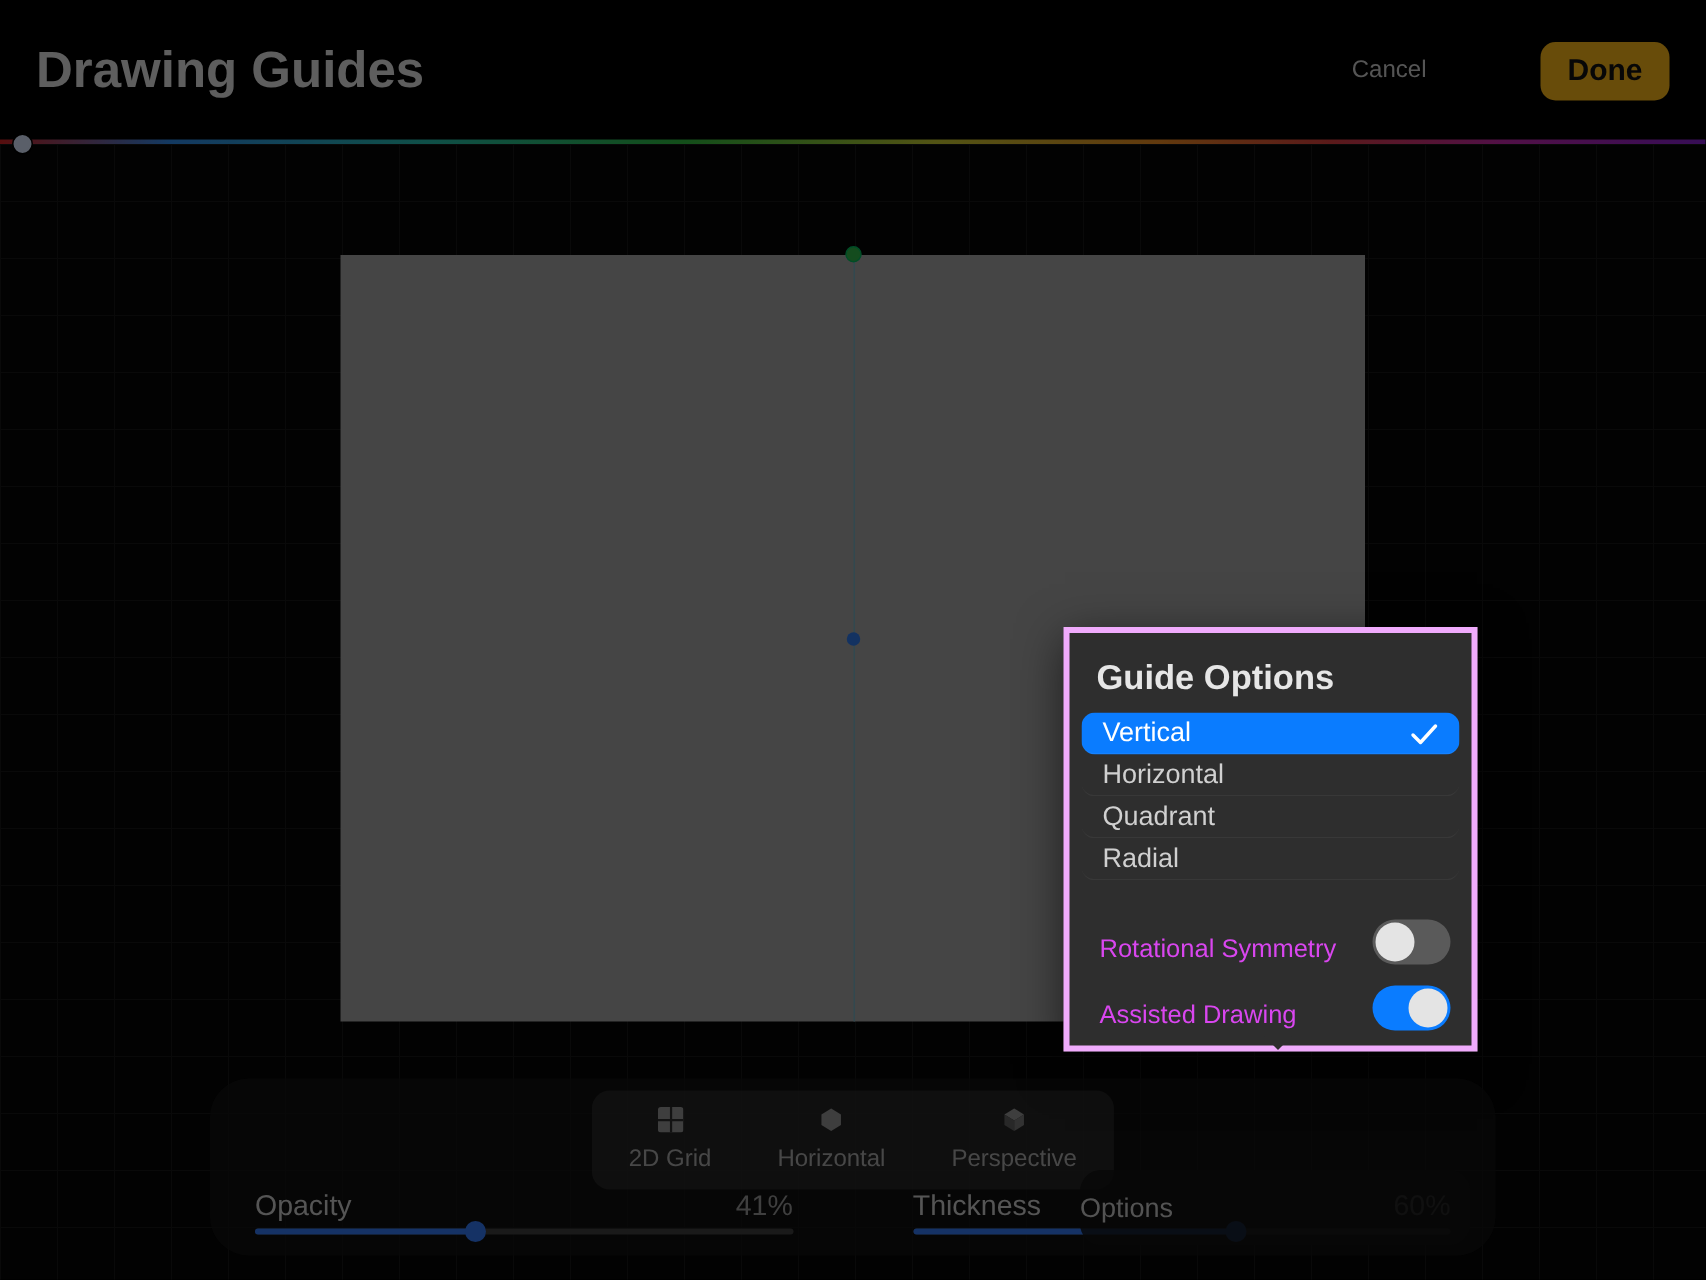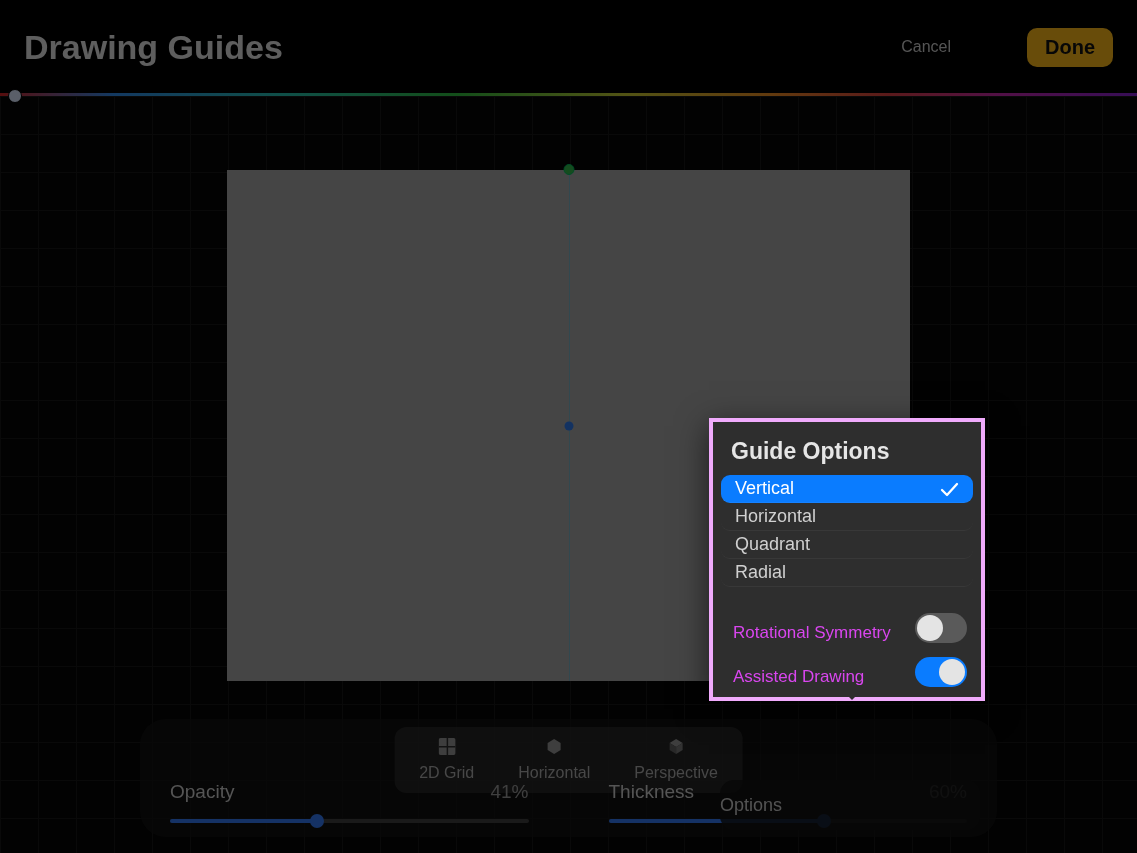--- a/index.html
+++ b/index.html
@@ -35,21 +35,21 @@
   .canvas-top-dot { position:absolute; top:-6px; left:50%; transform:translateX(-50%); width:11px; height:11px; border-radius:50%; background:#2ea844; border:1px solid #0a5; z-index:60;}
   .canvas-center-dot { position:absolute; top:50%; left:50%; transform:translate(-50%,-50%); width:9px; height:9px; border-radius:50%; background:#2b6fd8; }
 
   
   .bottom-bar { position:absolute; left:140px; right:140px; top:719px; height:118px; background:rgba(18,18,18,0.85); border-radius:26px; z-index:8; padding:0 30px 14px 30px; }
   .mode-segment { position:absolute; top:8px; left:50%; transform:translateX(-50%); display:flex; background:rgba(60,60,60,0.45); border-radius:12px; padding:3px; gap:0; }
   .mode-btn { display:flex; align-items:center; gap:9px; padding:8px 22px; border:none; background:transparent; color:#9e9e9e; font-size:16px; cursor:pointer; border-radius:9px;flex-direction:column; }
   .mode-btn .ico { width:17px; height:17px; display:inline-flex; align-items:center; justify-content:center; color:#8a8a8a;}
   .sliders { position:absolute; left:30px; right:30px; bottom:14px; display:flex; gap:80px; }
   .slider { flex:1; }
-  .slider-head { display:flex; justify-content:space-between; font-size:19px; color:#bcbcbc; margin-bottom:16px;}
+  .slider-head { display:flex; justify-content:space-between; font-size:19px; color:#bcbcbc; margin-bottom:3px;}
   .slider-val { color:#8c8c8c; }
   .slider-track { position:relative; height:4px; background:#3a3a3a; border-radius:2px; }
   .slider-fill { position:absolute; top:0; bottom:0; left:0; background:#2f6fe0; border-radius:2px; }
   .slider-thumb { position:absolute; top:50%; transform:translate(-50%,-50%); width:14px; height:14px; border-radius:50%; background:#2f6fe0; }
 
   
   .options-btn-wrap { position:absolute; top:780px; left:720px; width:260px; height:50px; background:rgba(18,18,18,0.85); border-radius:14px; display:flex; align-items:center; justify-content:flex-start; z-index:8;}
   .options-btn { color:#b8b8b8; font-size:18px; background:none;border:none; cursor:pointer;}
 
   

